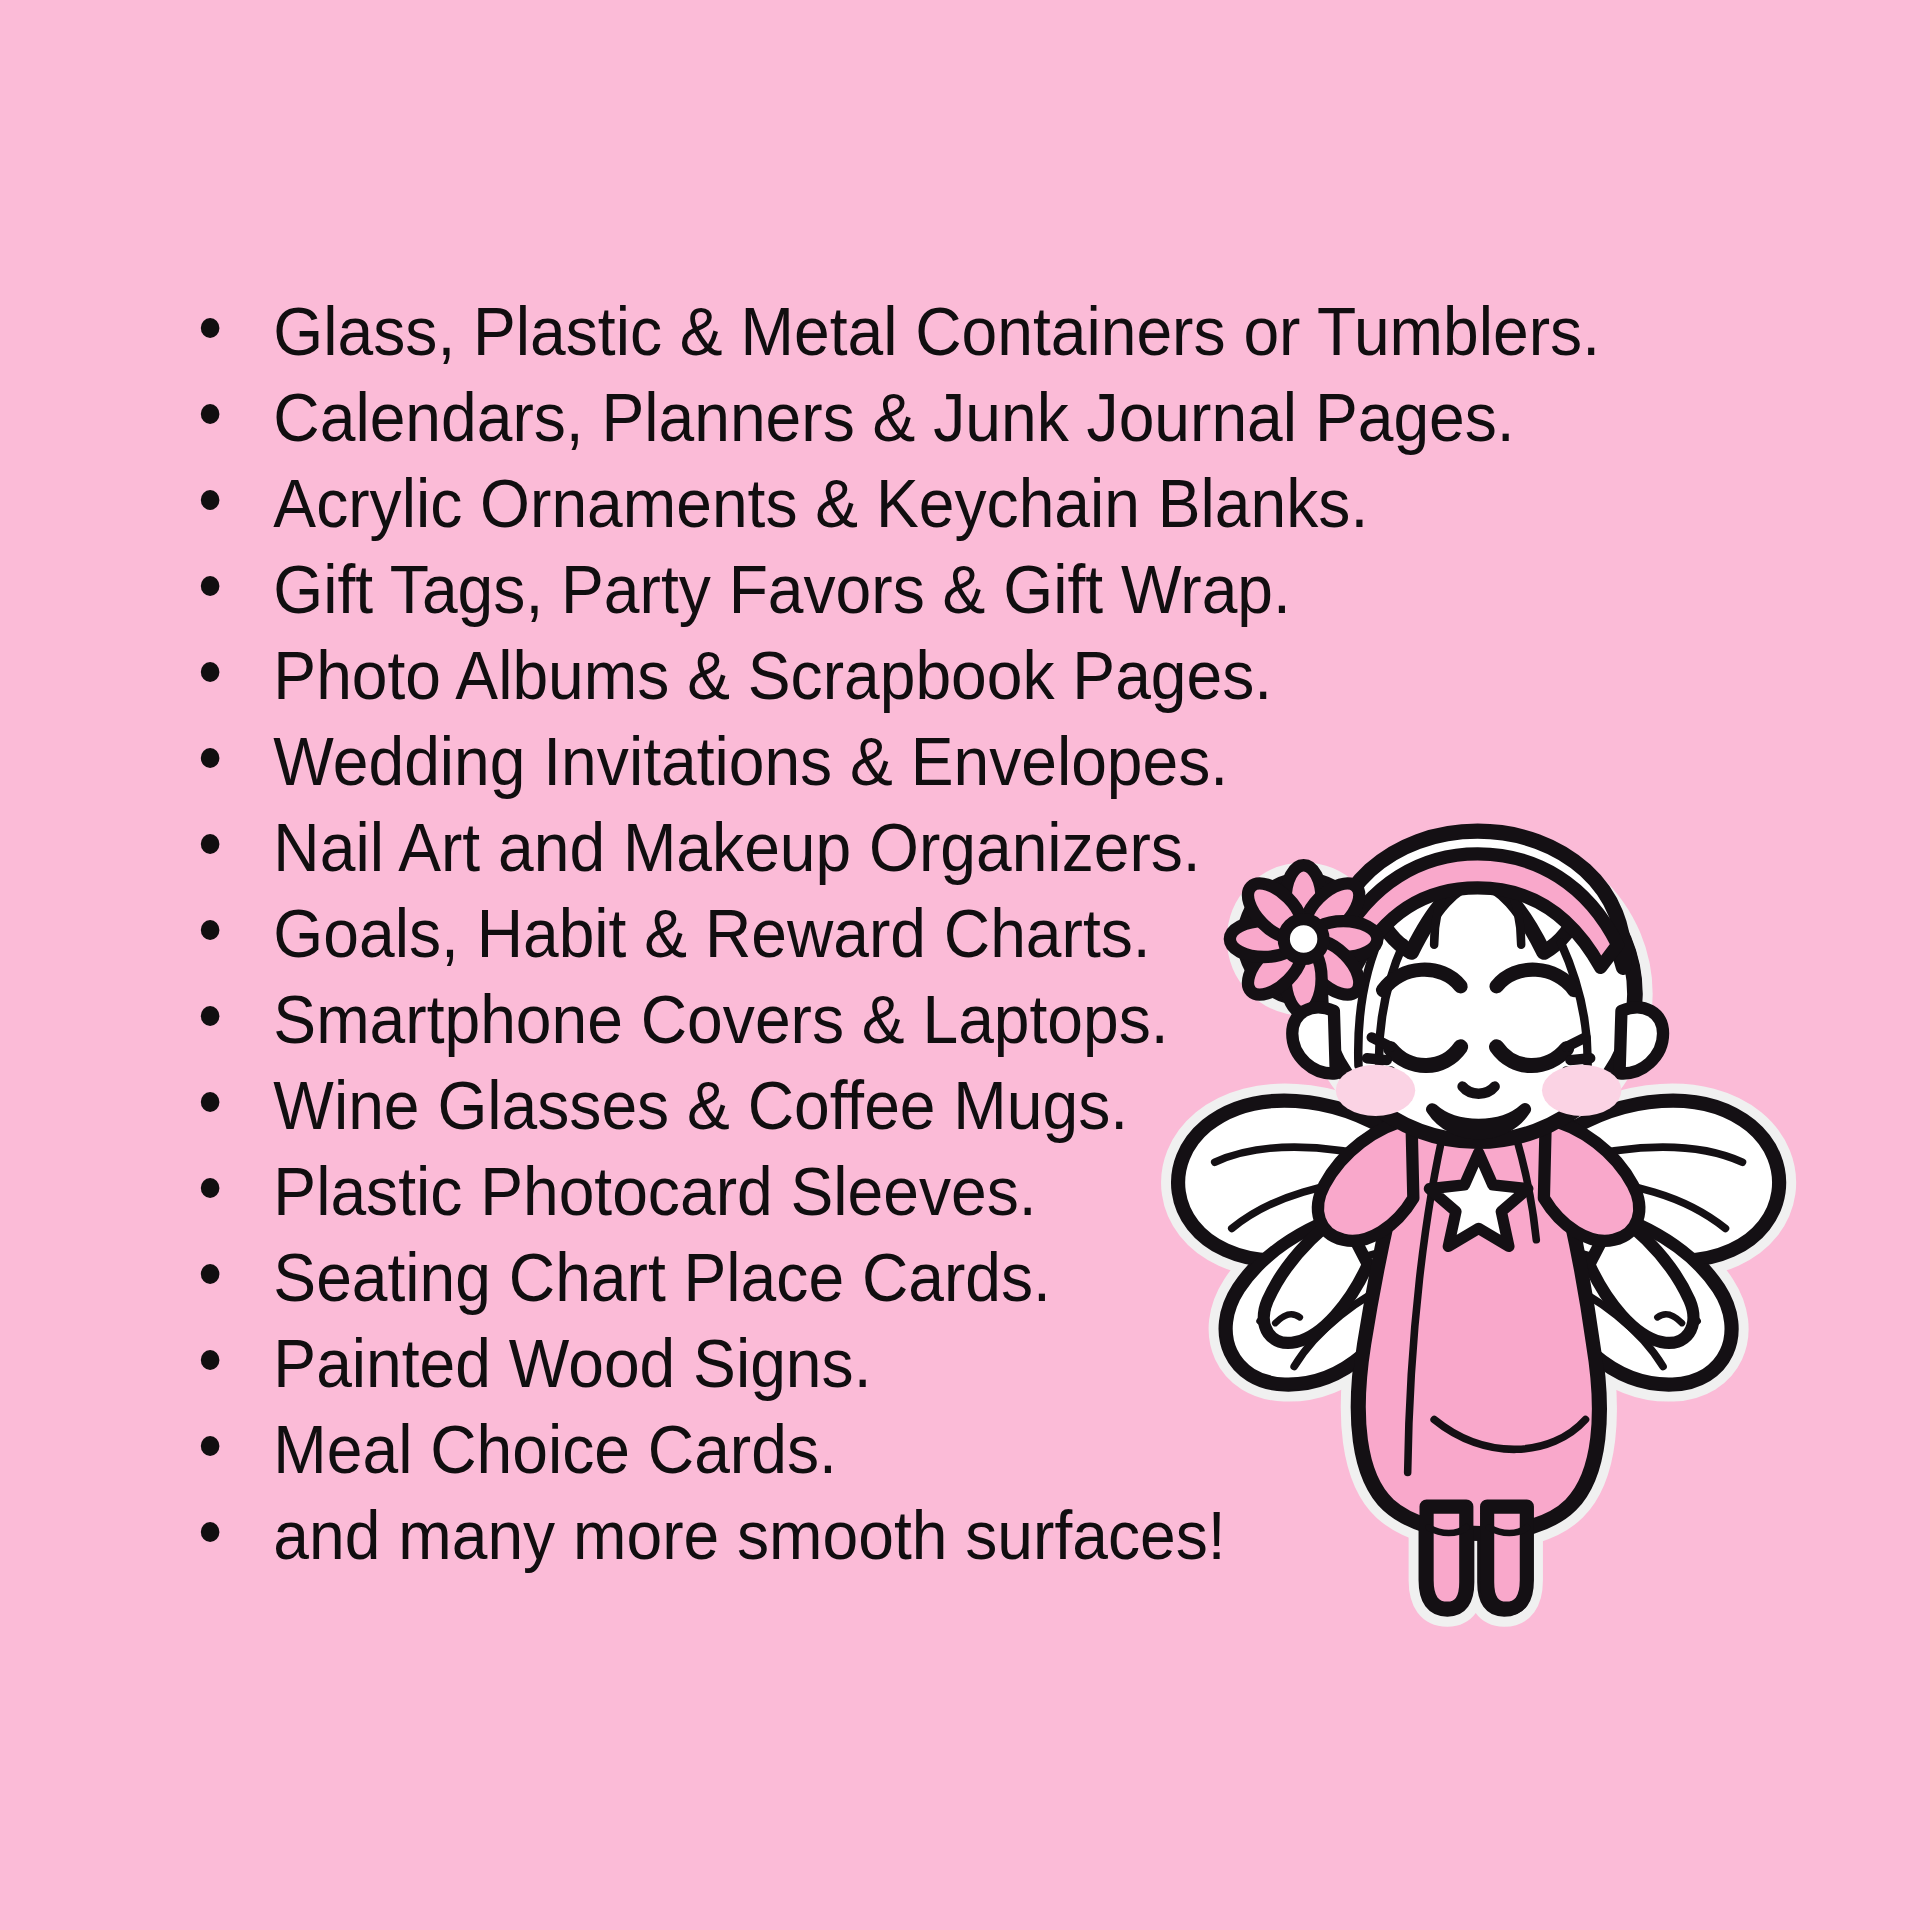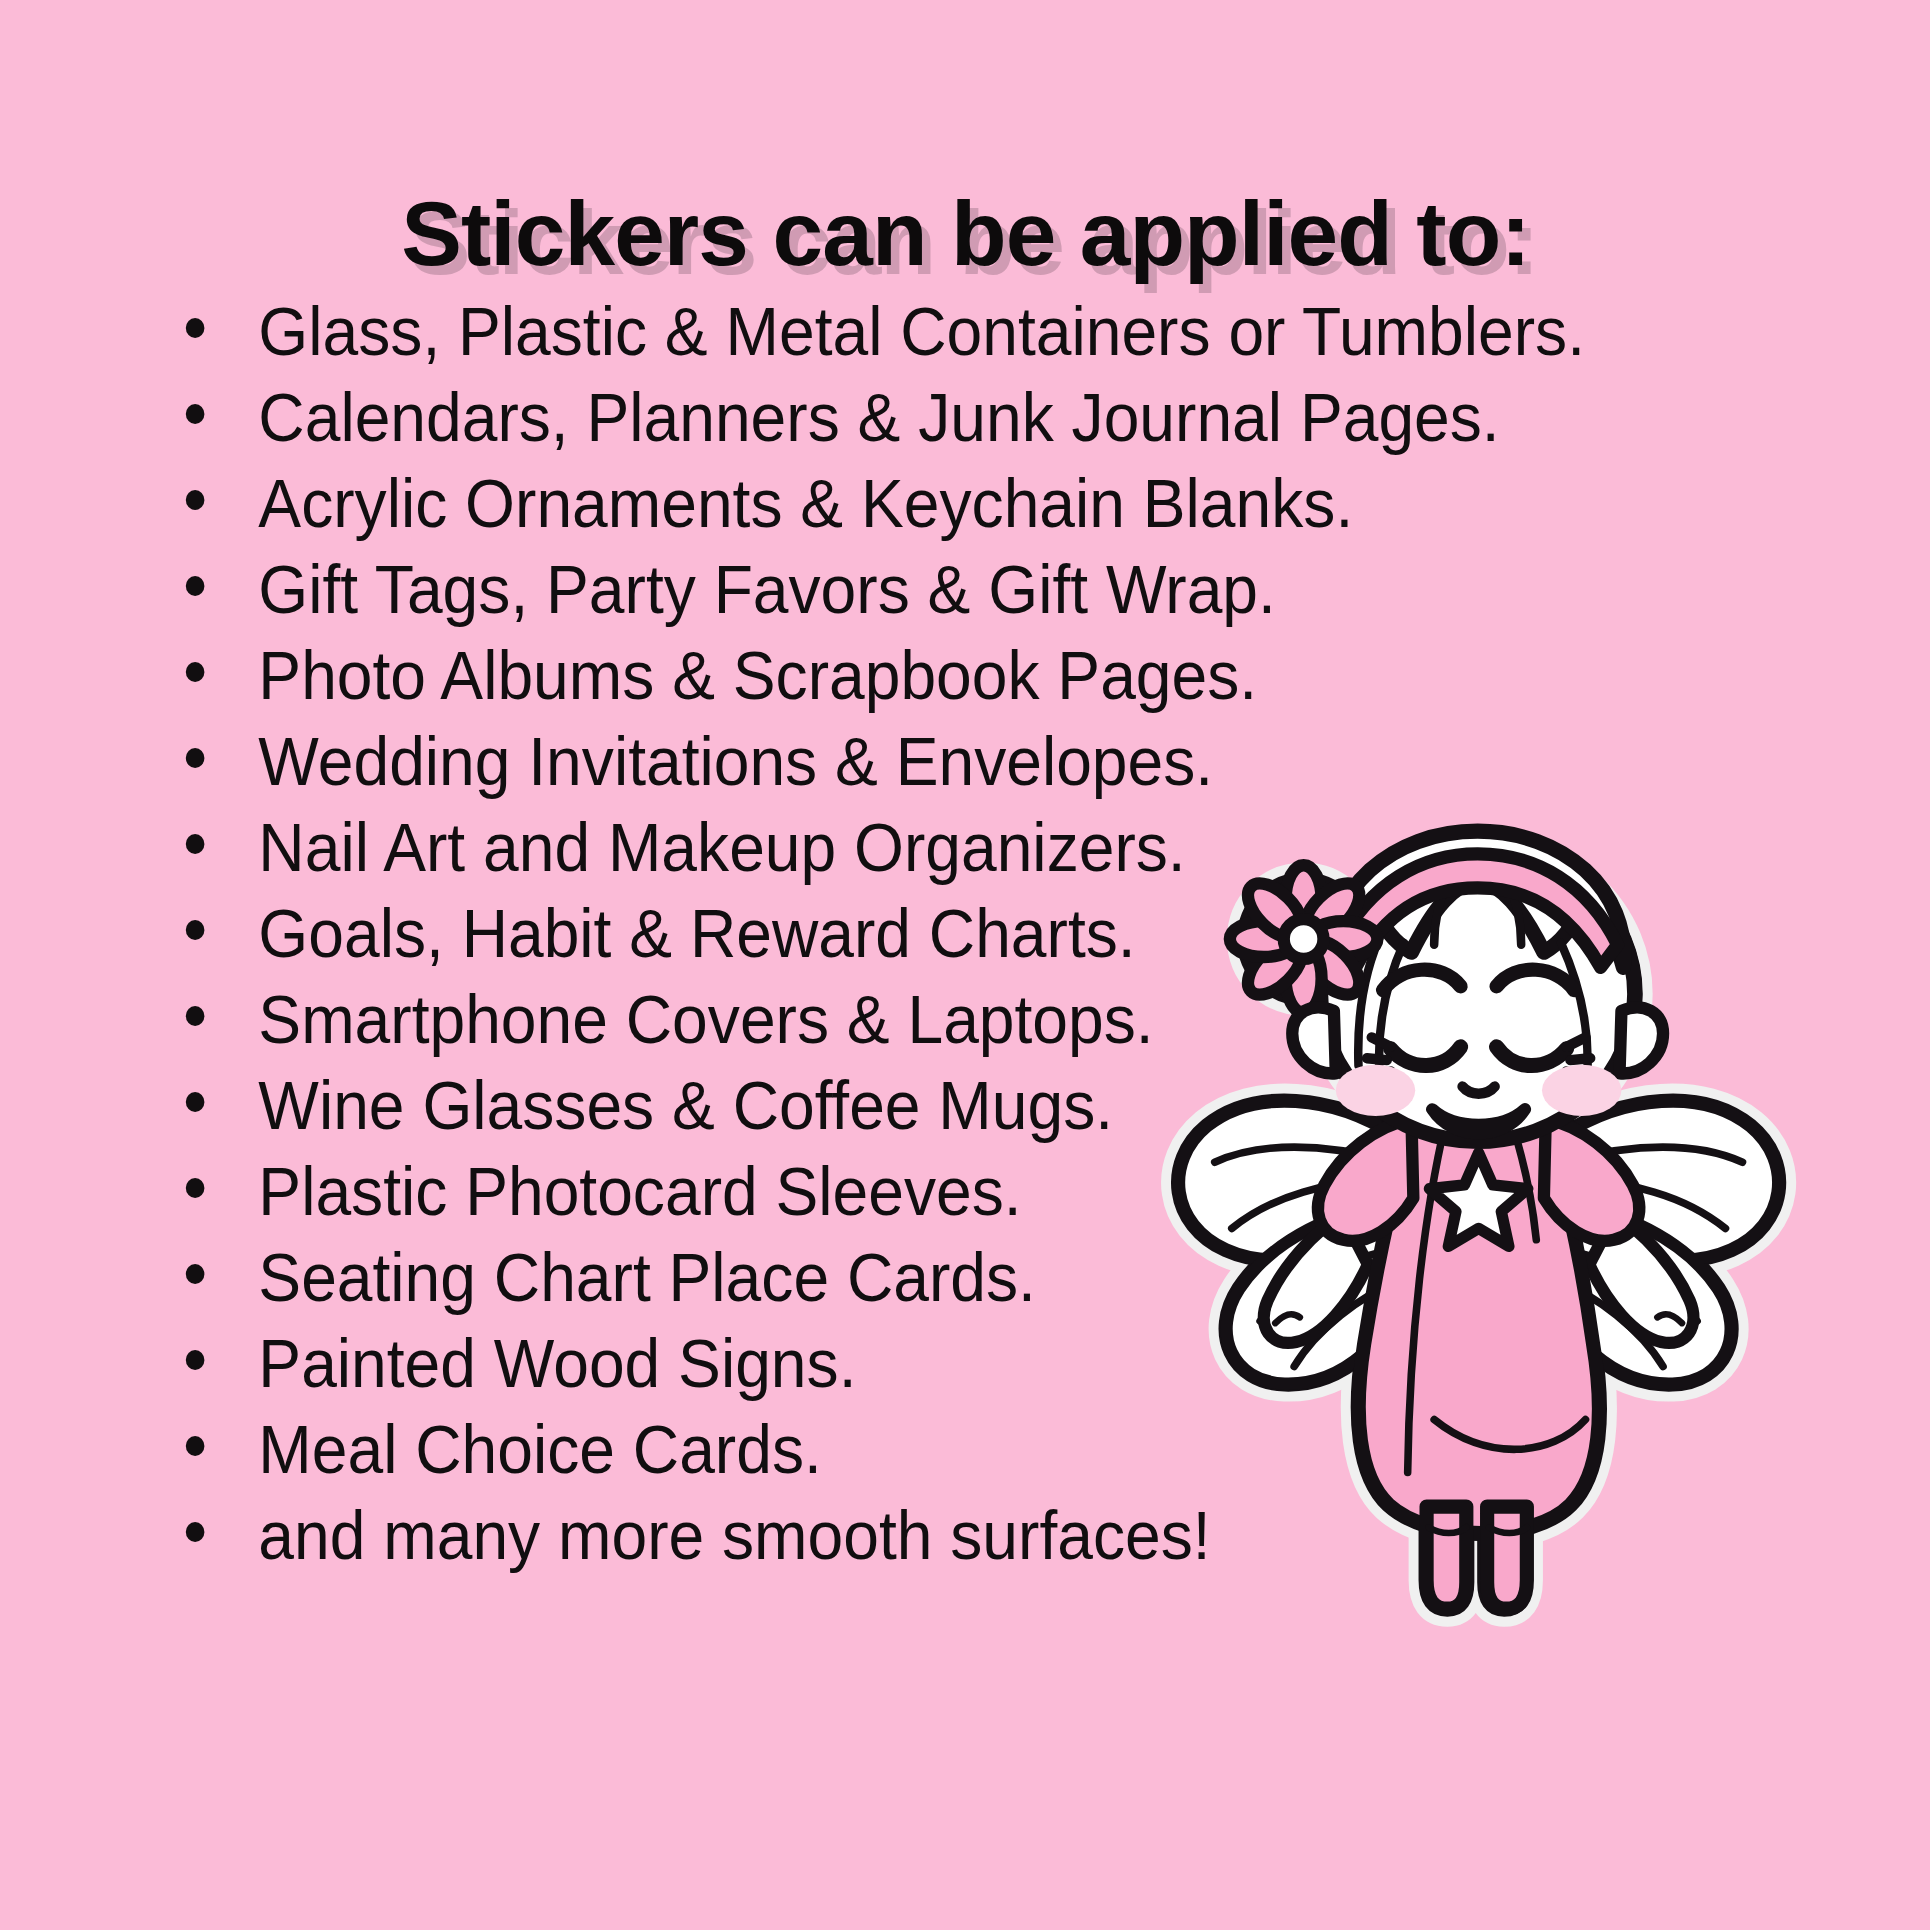--- a/index.html
+++ b/index.html
@@ -33,21 +33,21 @@
     line-height: 98px;
     letter-spacing: -0.9px;
     color: #0d0b0c;
     text-shadow: 8.5px 8.5px 0 rgba(120, 90, 105, 0.33);
     white-space: nowrap;
   }
 
   
   #list {
     position: absolute;
-    left: 170px;
+    left: 185px;
     top: 284px;
     width: 1609px;
     list-style: none;
     margin: 0;
     padding: 0;
   }
   #list li {
     position: relative;
     height: 86px;
     line-height: 86px;
@@ -87,21 +87,20 @@
     width: 100%;
     height: 100%;
     overflow: visible;
   }
 </style>
 </head>
 <body>
 
 <div id="poster">
 
-  <div id="title">Stickers can be applied to:</div>
 
   <ul id="list">
     <li><span class="bullet"></span><span class="txt">Glass, Plastic &amp; Metal Containers or Tumblers.</span></li>
     <li><span class="bullet"></span><span class="txt">Calendars, Planners &amp; Junk Journal Pages.</span></li>
     <li><span class="bullet"></span><span class="txt">Acrylic Ornaments &amp; Keychain Blanks.</span></li>
     <li><span class="bullet"></span><span class="txt">Gift Tags, Party Favors &amp; Gift Wrap.</span></li>
     <li><span class="bullet"></span><span class="txt">Photo Albums &amp; Scrapbook Pages.</span></li>
     <li><span class="bullet"></span><span class="txt">Wedding Invitations &amp; Envelopes.</span></li>
     <li><span class="bullet"></span><span class="txt">Nail Art and Makeup Organizers.</span></li>
     <li><span class="bullet"></span><span class="txt">Goals, Habit &amp; Reward Charts.</span></li>

